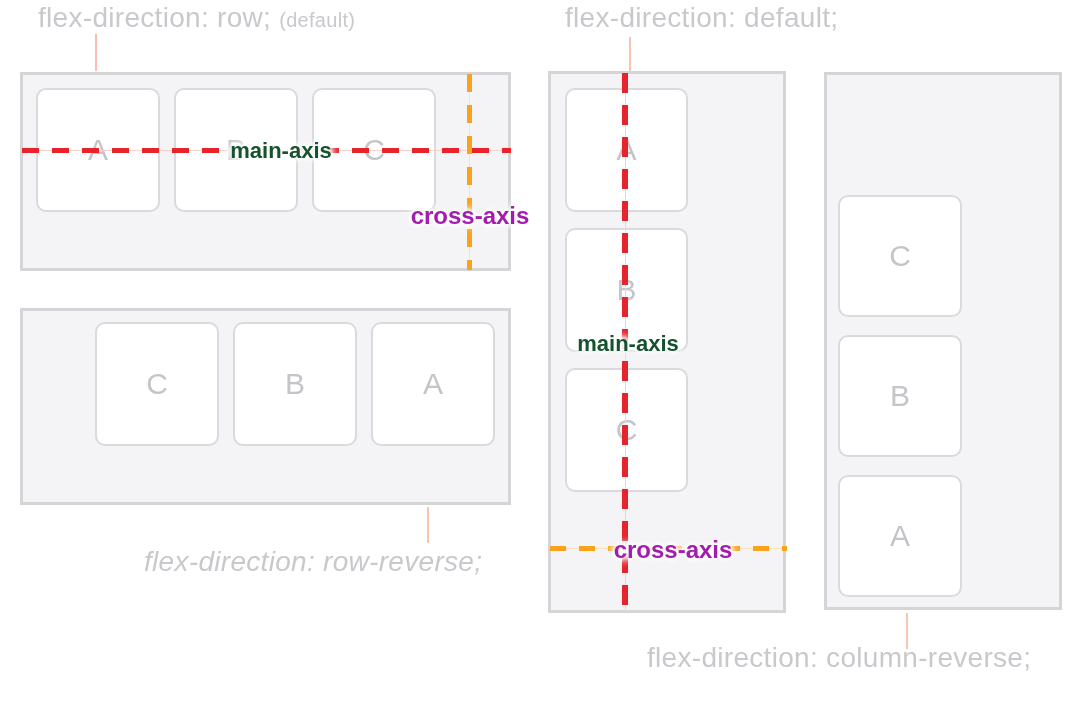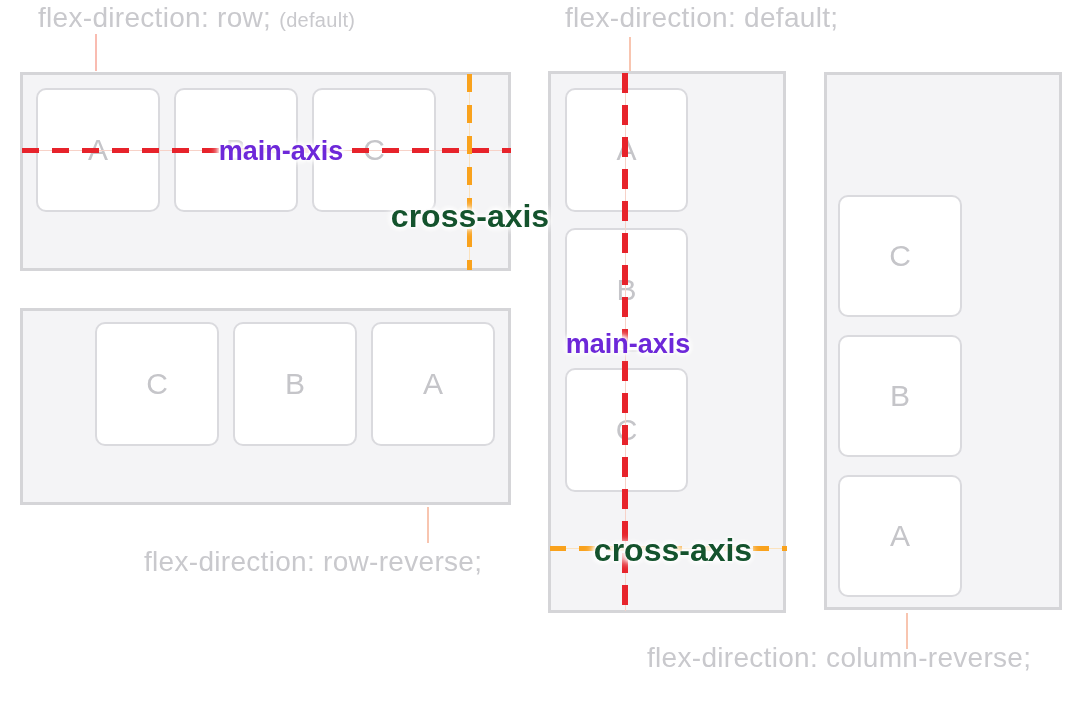--- a/index.html
+++ b/index.html
@@ -48,35 +48,35 @@
   }
   .dash-v.orange {
     background-image: repeating-linear-gradient(180deg, #f9a21d 0 18px, transparent 18px 31px),
                       linear-gradient(#fbe2bd, #fbe2bd);
     background-size: auto, 1px 100%; background-position: 0 0, 2px 0;
   }
 
   
   .axis-label { position:absolute; transform:translate(-50%,-50%); font-weight:bold; white-space:nowrap;
                 text-shadow: 0 0 4px #fff, 0 0 4px #fff, 0 0 6px #fff, 0 0 8px #fff, 0 0 10px #fff, 0 0 12px #fff; }
-  .axis-label.red    { color:#6d28d9; font-size:27px; }
-  .axis-label.orange { color:#14532d; font-size:32px; }
+  .axis-label.red    { color:#14532d; font-size:22px; }
+  .axis-label.orange { color:#a21caf; font-size:24px; }
 </style>
 </head>
 <body>
 
 <div class="stage">
 
   <div class="caption" style="left:38px; top:2px;">
     <span>flex-direction: row;</span><span class="note">(default)</span>
   </div>
   <div class="caption" style="left:565px; top:2px;">
     <span>flex-direction: default;</span>
   </div>
-  <div class="caption" style="left:144px; top:546px;">
+  <div class="caption" style="left:144px; top:546px;font-style:italic;">
     <span>flex-direction: row-reverse;</span>
   </div>
   <div class="caption" style="left:647px; top:642px;">
     <span>flex-direction: column-reverse;</span>
   </div>
 
   <div class="connector" style="left:95px; top:34px; height:37px; background:#f9bcb1;"></div>
   <div class="connector" style="left:629px; top:37px; height:34px;"></div>
   <div class="connector" style="left:427px; top:507px; height:36px;"></div>
   <div class="connector" style="left:906px; top:613px; height:36px;"></div>

